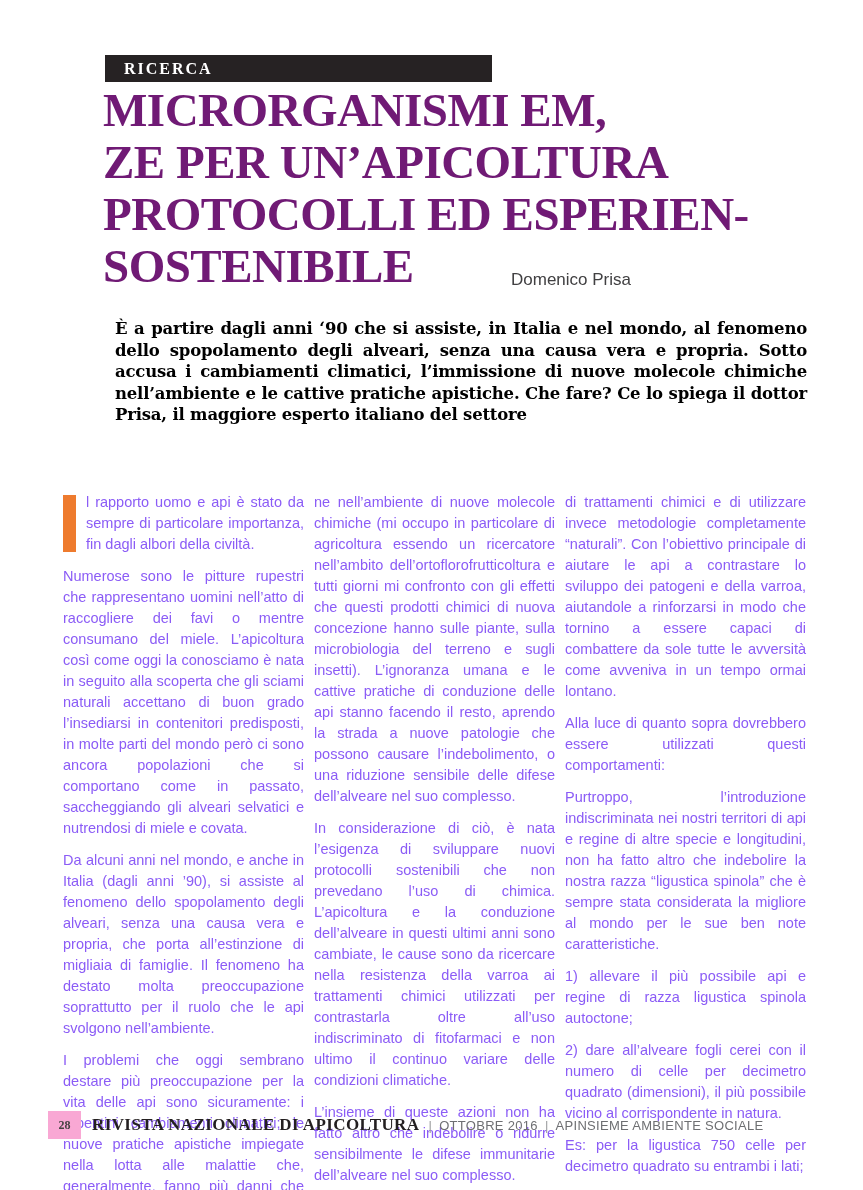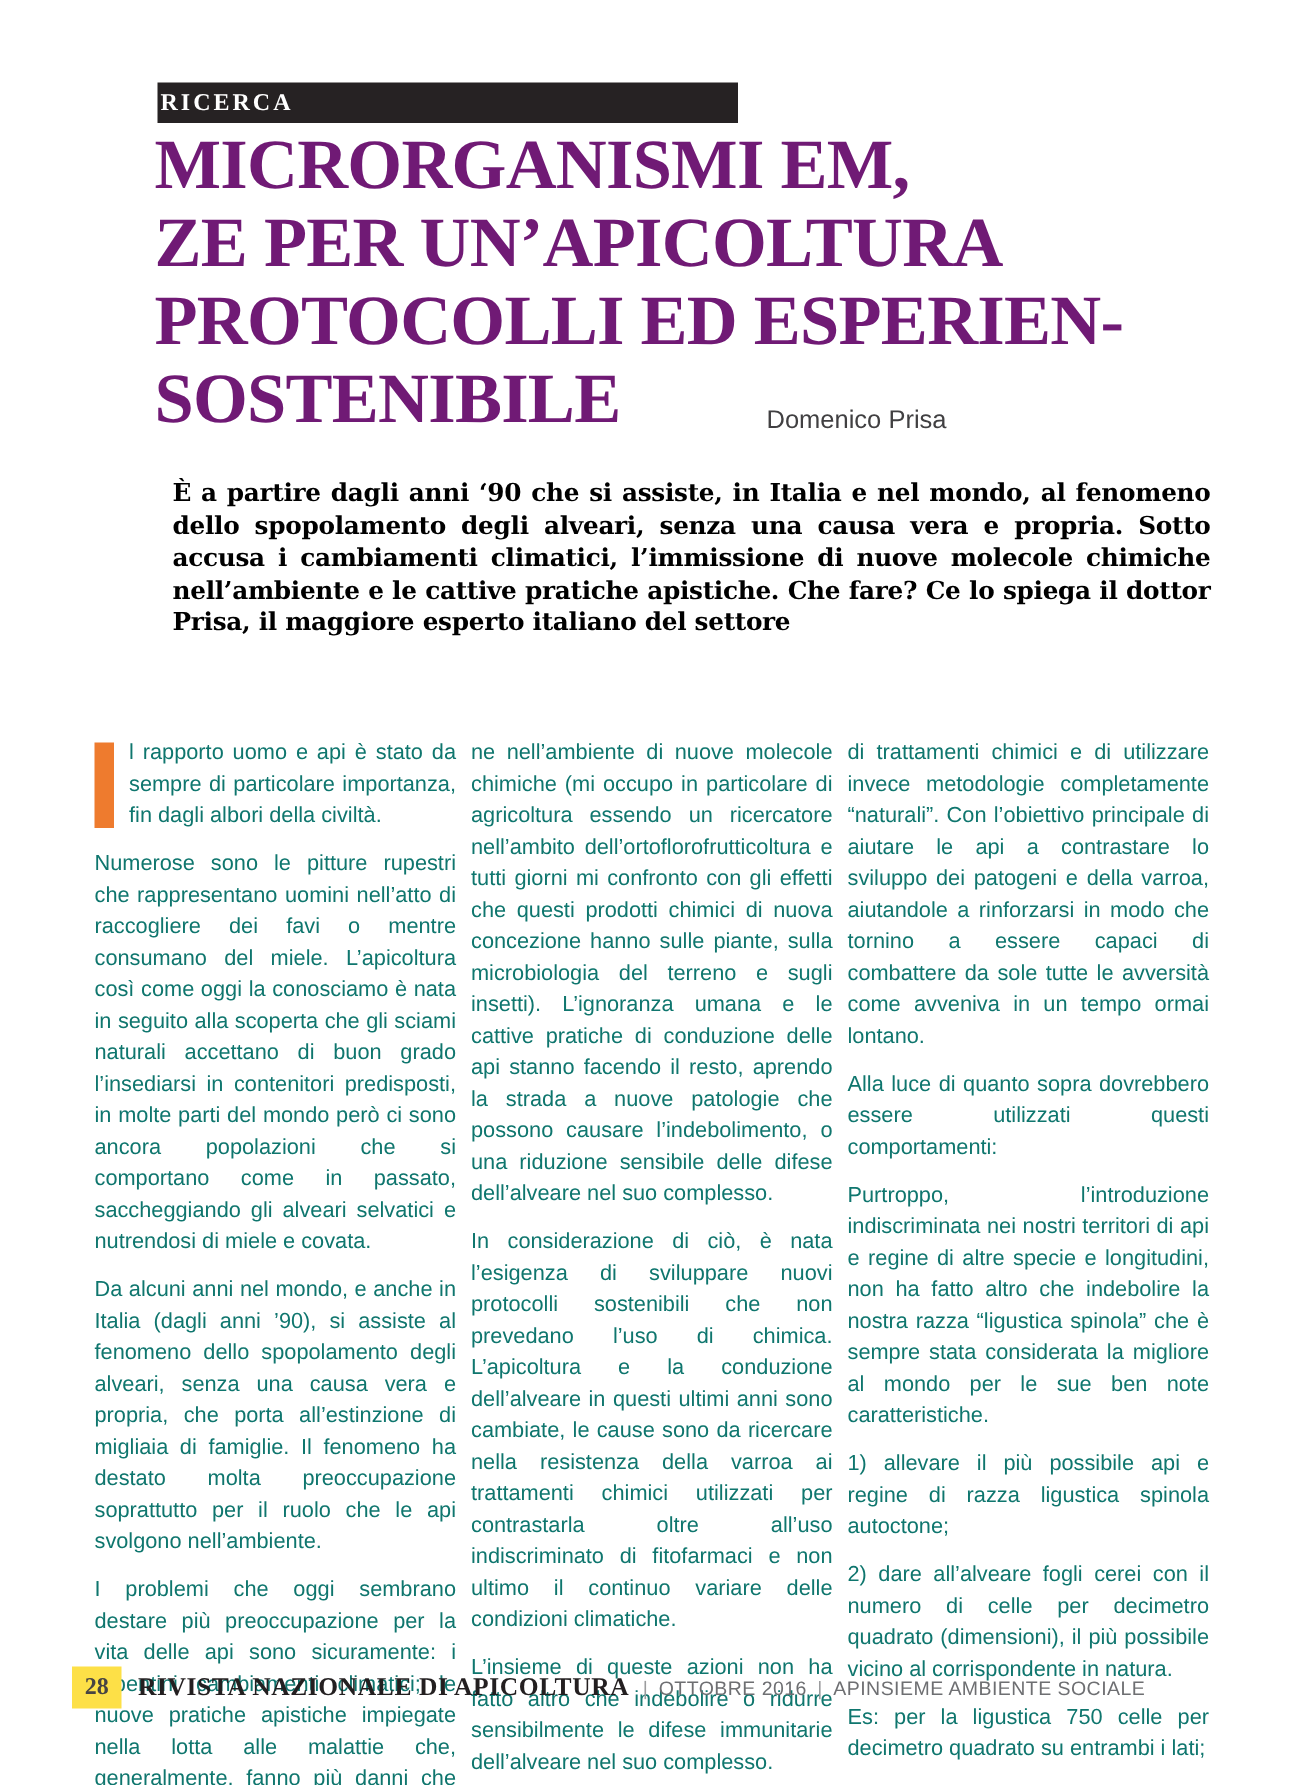--- a/index.html
+++ b/index.html
@@ -11,21 +11,21 @@
     overflow:hidden;
     font-family:"Liberation Sans", sans-serif;
     color:#59595b;
   }
   
   .kicker-bar{
     position:absolute;left:105px;top:55px;
     width:387px;height:27px;
     background:#262223;
     display:flex;align-items:center;
-    padding-left:2px;box-sizing:border-box;
+    padding-left:19px;box-sizing:border-box;
   }
   .kicker-bar span{
     font-family:"Liberation Serif", serif;
     font-weight:700;font-size:16px;
     letter-spacing:2px;color:#ffffff;
   }
   
   .headline{
     position:absolute;left:103px;top:84px;width:712px;
     font-family:"Liberation Serif", serif;
@@ -55,39 +55,39 @@
   
   .columns{
     position:absolute;left:63px;top:492px;width:744px;
     display:flex;gap:10px;
   }
   .col{width:241px;flex:0 0 241px;}
   .body-p{
     margin:0 0 11px 0;
     font-size:14.5px;line-height:21px;
     text-align:justify;
-    color:#0f766e;
+    color:#8b5cf6;
   }
   .dropbar{
     float:left;
     width:13px;height:57px;
     background:#ee7b2e;
     margin:3px 10px 1px 0;
   }
   
   .footer{
     position:absolute;left:48px;top:1111px;height:28px;
     display:flex;align-items:center;
   }
   .page-badge{
     width:33px;height:28px;
-    background:#fde047;
+    background:#f9a8d4;
     display:flex;align-items:center;justify-content:center;
     font-family:"Liberation Serif", serif;
-    font-weight:700;font-size:16px;color:#474443;
+    font-weight:700;font-size:12px;color:#474443;
   }
   .journal{
     margin-left:11px;
     font-family:"Liberation Serif", serif;
     font-weight:700;font-size:17px;
     letter-spacing:0.4px;
     color:#231f20;
   }
   .footer-meta{
     margin-left:9px;

